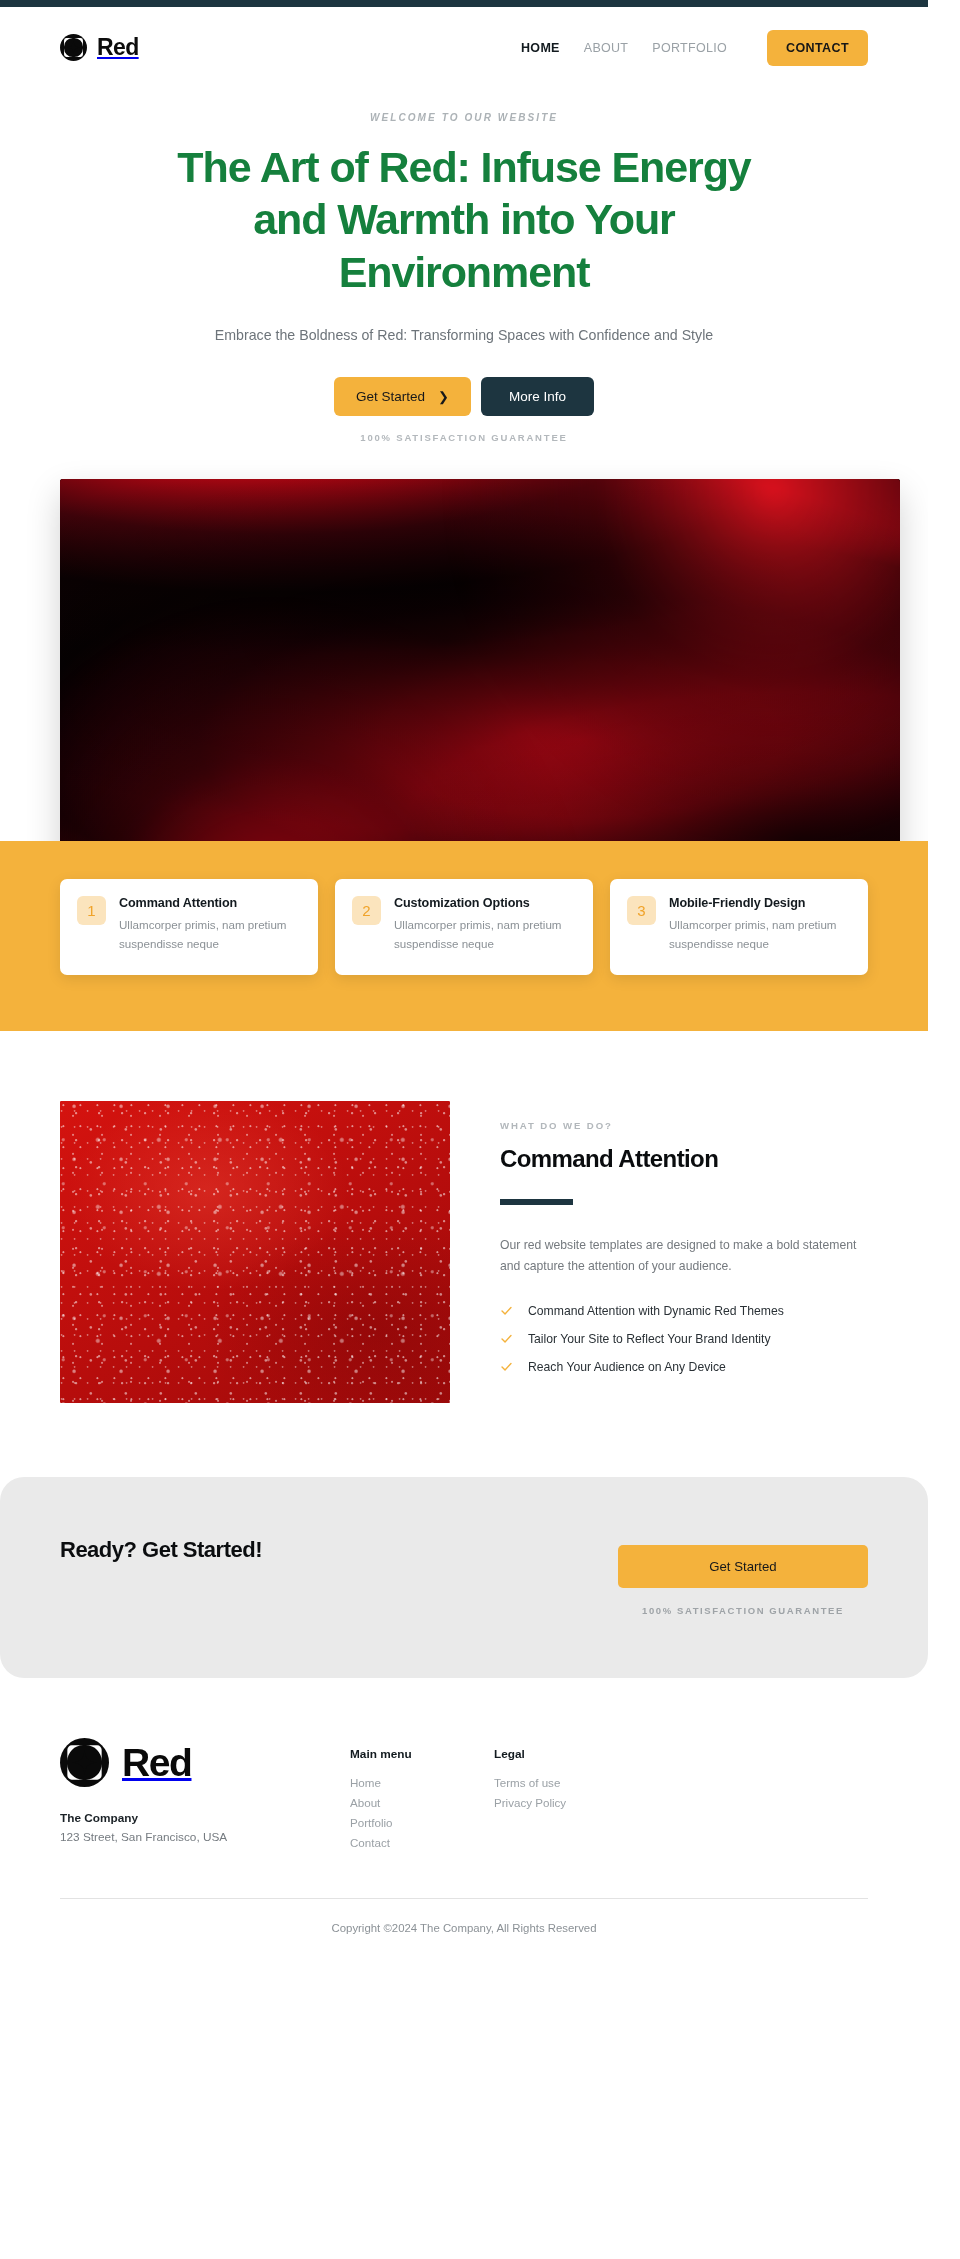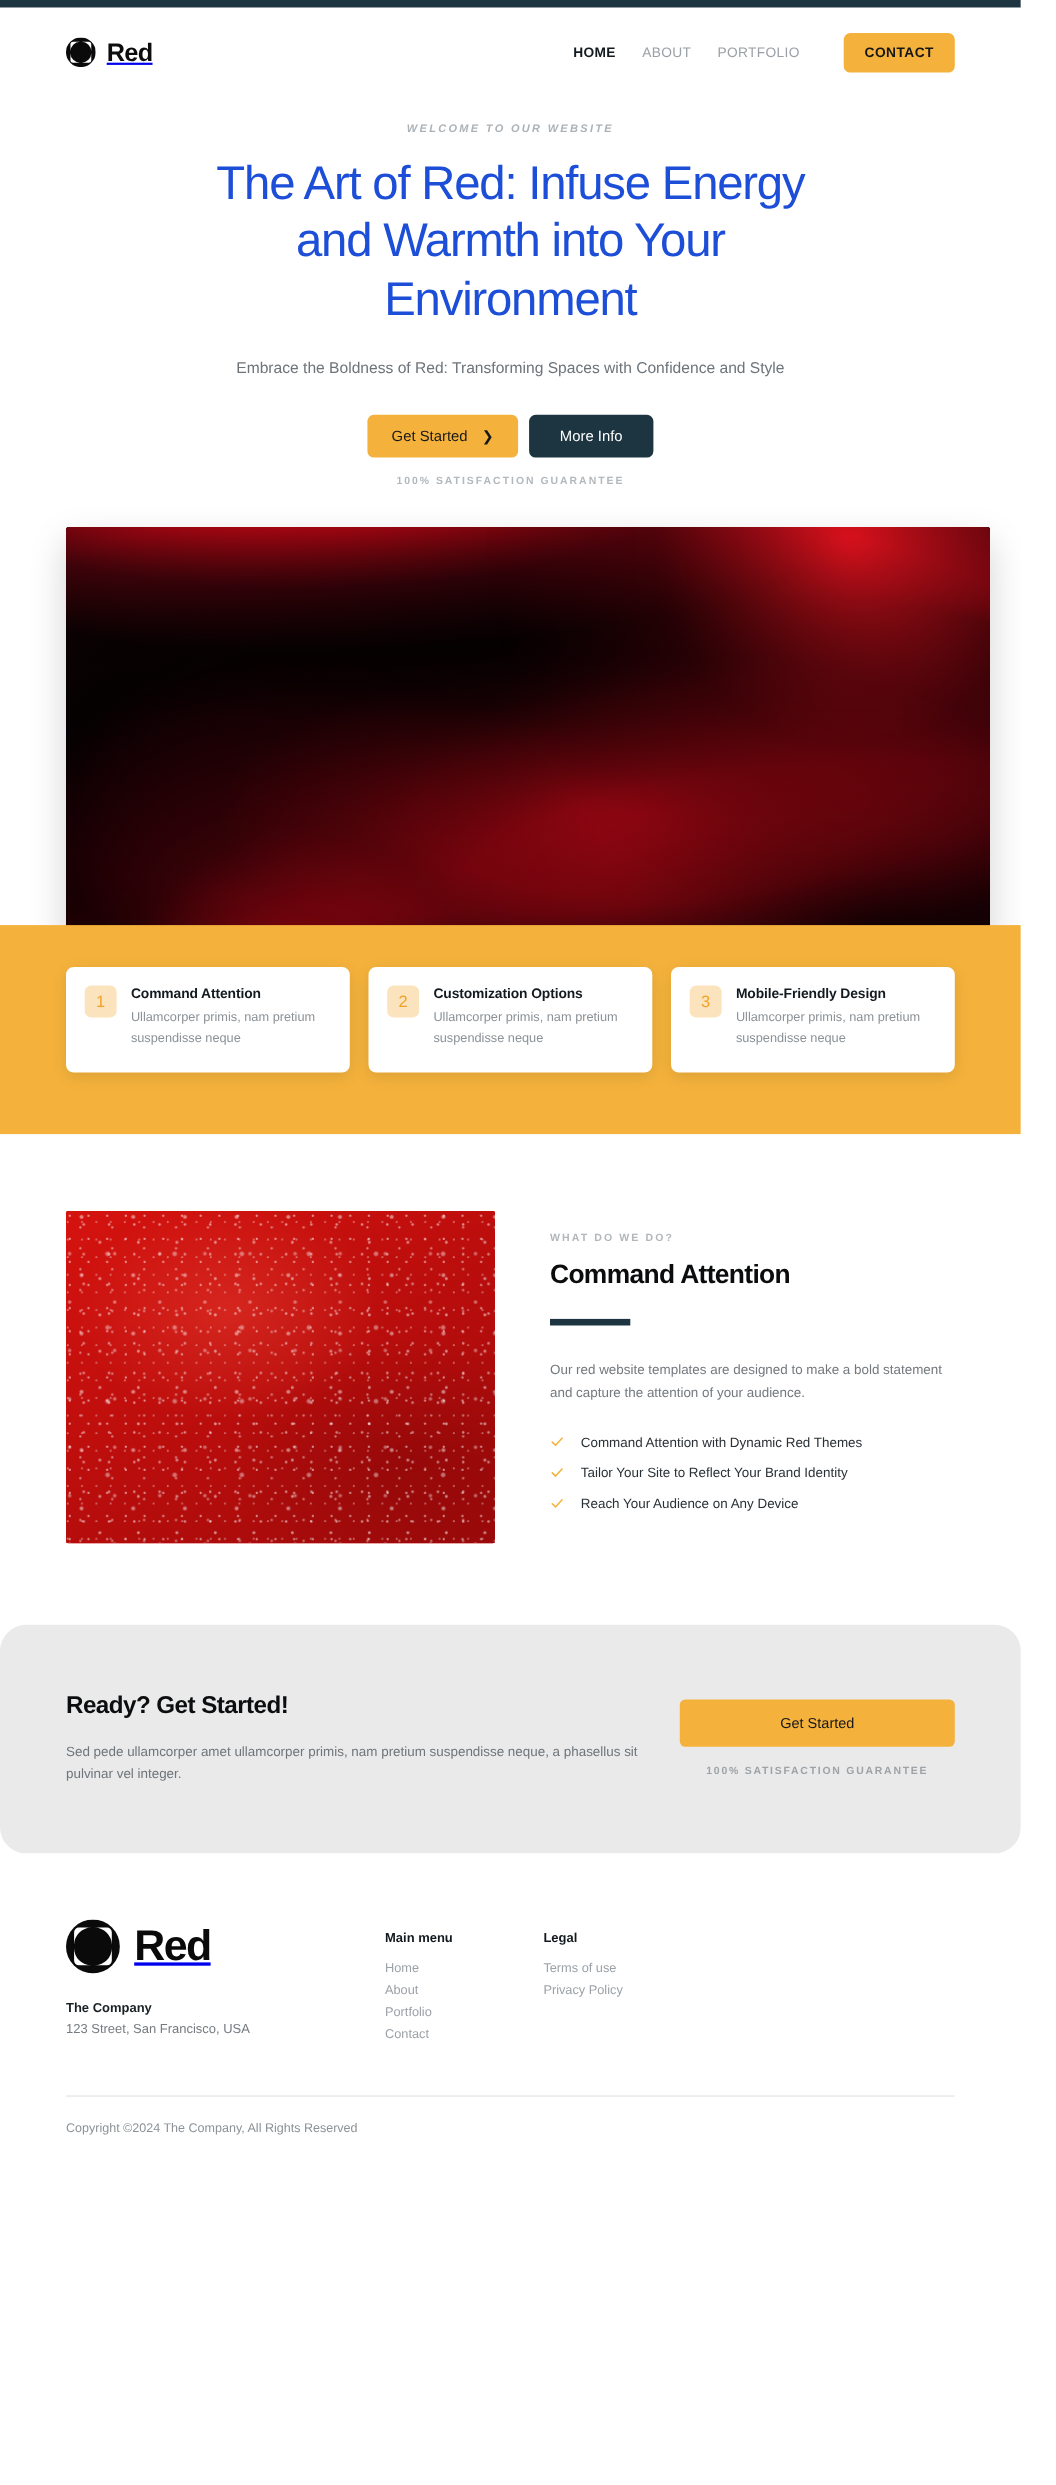--- a/index.html
+++ b/index.html
@@ -106,23 +106,23 @@
     letter-spacing: 2.1px;
     color: #acb2b6;
     text-transform: uppercase;
     margin-bottom: 18px;
     font-style: italic;
   }
 
   .hero-title {
     font-size: 43px;
     line-height: 1.22;
-    font-weight: 400;
+    font-weight: 700;
     letter-spacing: -1.1px;
-    color: #1d4ed8;
+    color: #15803d;
     max-width: 580px;
     margin: 0 auto;
   }
 
   .hero-sub {
     margin: 26px auto 0;
     max-width: 560px;
     font-size: 14.2px;
     line-height: 1.62;
     color: #6d747a;
@@ -495,20 +495,21 @@
 
   .footer-divider {
     margin-top: 42px;
     border-top: 1px solid #e2e2e2;
   }
 
   .copyright {
     padding: 23px 0 34px;
     font-size: 11.4px;
     color: #8b9196;
+    text-align: center;
   }
 </style>
 </head>
 <body>
 
 <div class="page">
 
   <div class="topbar"></div>
 
   <header class="header">
@@ -617,21 +618,20 @@
           </svg>
           <span class="check-label">Reach Your Audience on Any Device</span>
         </li>
       </ul>
     </div>
   </section>
 
   <section class="cta">
     <div class="cta-left">
       <h2 class="cta-title">Ready? Get Started!</h2>
-      <p class="cta-text">Sed pede ullamcorper amet ullamcorper primis, nam pretium suspendisse neque, a phasellus sit pulvinar vel integer.</p>
     </div>
     <div class="cta-right">
       <button class="cta-btn">Get Started</button>
       <div class="cta-guarantee">100% SATISFACTION GUARANTEE</div>
     </div>
   </section>
 
   <footer class="footer">
     <div class="footer-top">
 

